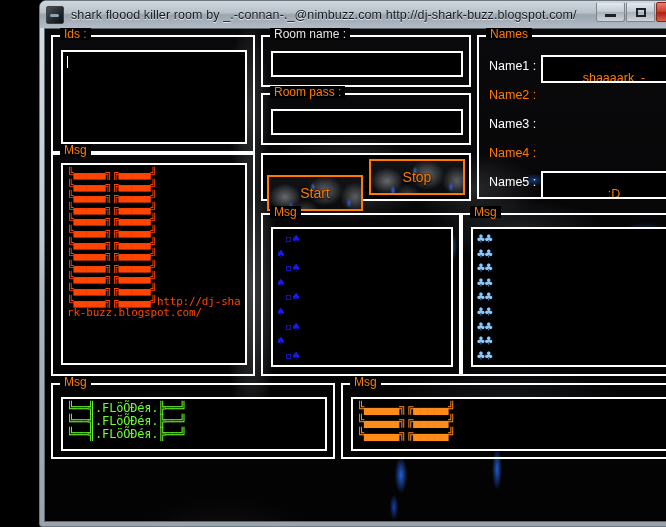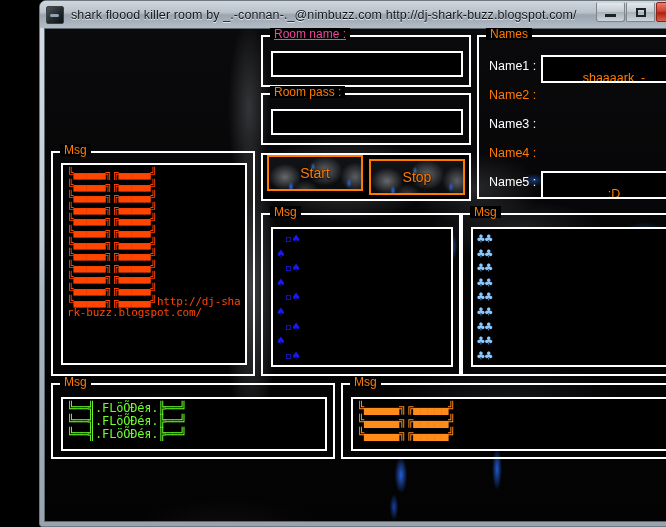--- a/index.html
+++ b/index.html
@@ -122,21 +122,21 @@
   .group > .legend {
     position: absolute;
     top: -9px; left: 7px;
     padding: 0 4px;
     font-size: 12px;
     line-height: 12px;
     background: #000;
     white-space: nowrap;
   }
   .legend.orange { color: #ff7b00; }
-  .legend.green  { color: #ec4899; text-decoration: underline; }
+  .legend.green  { color: #e5e5e5; }
 
   
   .tbox {
     position: absolute;
     background: #000;
     border: 2px solid #ffffff;
     box-sizing: border-box;
     color: #ff5a1a;
     font-size: 12px;
     overflow: hidden;
@@ -230,20 +230,26 @@
         </div>
         <div class="wbtn max">
           <span class="glyph-max"></span>
         </div>
         <div class="wbtn close">X</div>
       </div>
     </div>
 
     <div class="client">
 
+      <div class="group" style="left:6px; top:6px; width:204px; height:120px;">
+        <div class="legend orange">Ids :</div>
+        <div class="tbox caret" style="left:8px; top:13px; width:186px; height:94px;">
+          <div class="art orange-art"></div>
+        </div>
+      </div>
 
       <div class="group" style="left:6px; top:122px; width:204px; height:225px;">
         <div class="legend orange">Msg</div>
         <div class="tbox" style="left:8px; top:10px; width:186px; height:202px;">
           <div class="art orange-art">╚▄▄▄▄▄╗╔▄▄▄▄▄╝
 ╚▄▄▄▄▄╗╔▄▄▄▄▄╝
 ╚▄▄▄▄▄╗╔▄▄▄▄▄╝
 ╚▄▄▄▄▄╗╔▄▄▄▄▄╝
 ╚▄▄▄▄▄╗╔▄▄▄▄▄╝
 ╚▄▄▄▄▄╗╔▄▄▄▄▄╝
@@ -264,21 +270,21 @@
       </div>
 
       <div class="group" style="left:216px; top:64px; width:210px; height:52px;">
         <div class="legend orange">Room pass :</div>
         <div class="tbox" style="left:8px; top:14px; width:192px; height:26px;">
           <div class="art orange-art"></div>
         </div>
       </div>
 
       <div class="btn-wrap" style="left:216px; top:124px; width:210px; height:48px;">
-        <div class="shark-btn" style="left:4px; top:0; width:96px; height:36px;">Start</div>
+        <div class="shark-btn" style="left:4px; top:20px; width:96px; height:36px;">Start</div>
         <div class="shark-btn" style="left:106px; top:4px; width:96px; height:36px;">Stop</div>
       </div>
 
       <div class="group" style="left:216px; top:184px; width:200px; height:163px;">
         <div class="legend orange">Msg</div>
         <div class="tbox" style="left:8px; top:12px; width:182px; height:140px;">
           <div class="art blue-art"> ▫♠
 ♠
  ▫♠
 ♠

